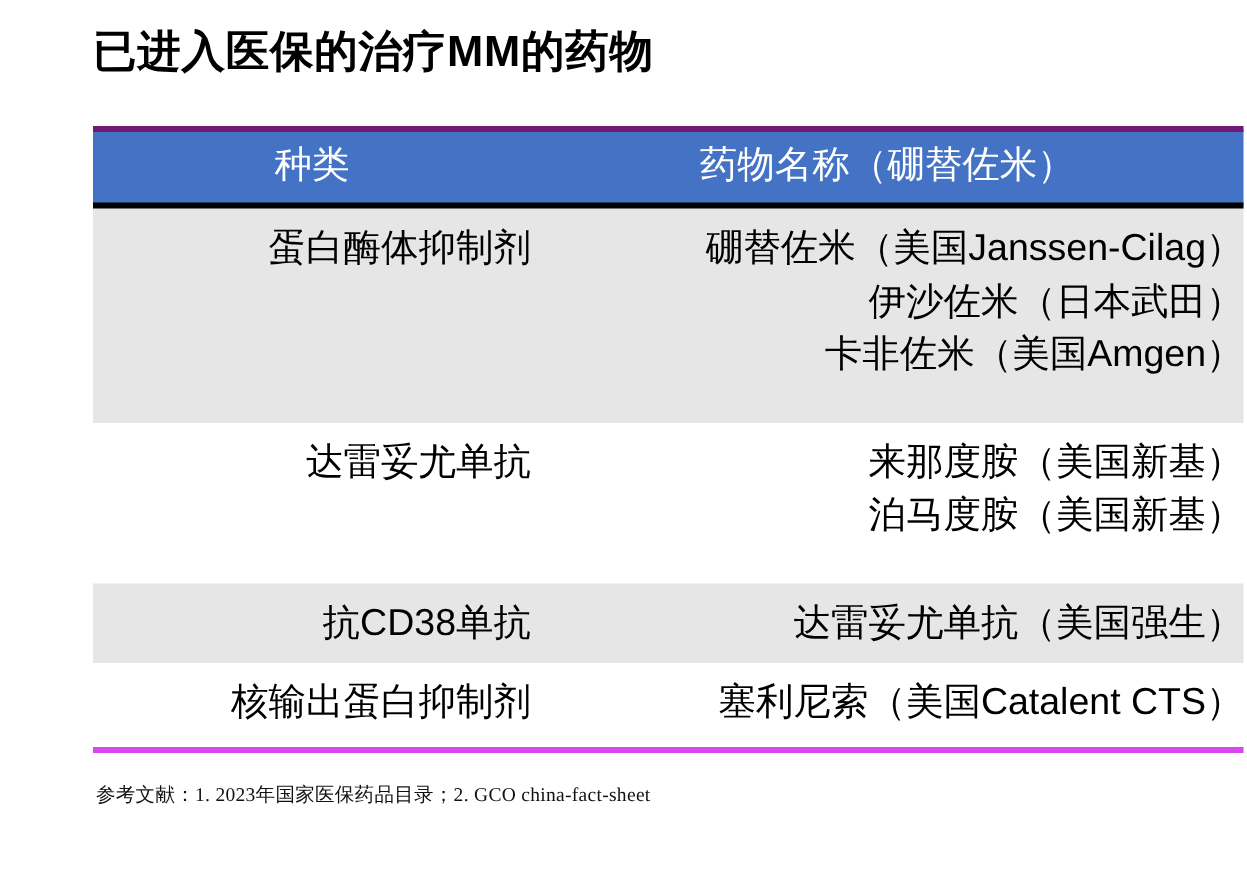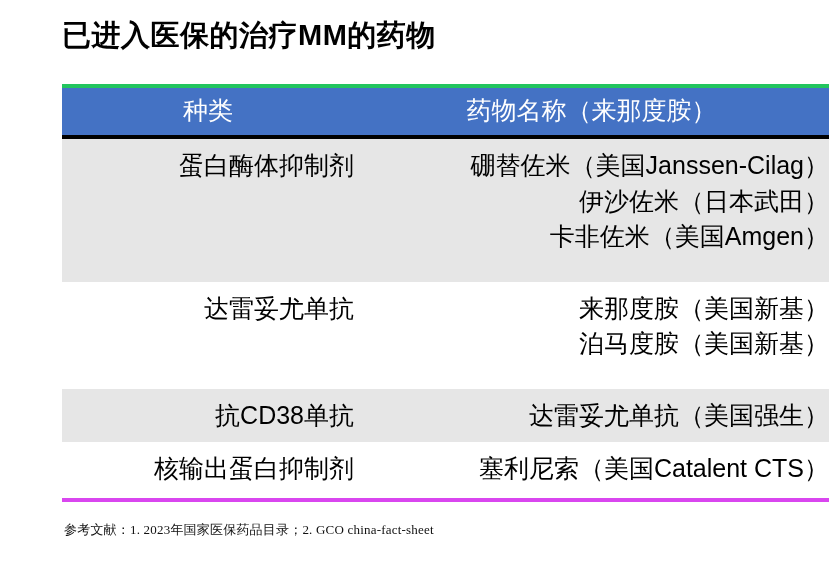--- a/index.html
+++ b/index.html
@@ -47,21 +47,21 @@
     table-layout: fixed;
   }
 
   .drug-table col.col-category { width: 292px; }
   .drug-table col.col-drug     { width: 475px; }
 
   .drug-table thead tr {
     background: #4472C4;
   }
   .drug-table thead th {
-    border-top: 4px solid #22c55e;
+    border-top: 4px solid #701a75;
     border-bottom: 4px solid #000000;
     color: #ffffff;
     font-size: 25px;
     font-weight: normal;
     text-align: center;
     padding: 7px 0 9px 0;
     line-height: 1.25;
     white-space: nowrap;
   }
 
@@ -118,21 +118,21 @@
   <div class="slide-title">已进入医保的治疗MM的药物</div>
 
   <table class="drug-table">
     <colgroup>
       <col class="col-category">
       <col class="col-drug">
     </colgroup>
     <thead>
       <tr>
         <th>种类</th>
-        <th>药物名称（来那度胺）</th>
+        <th>药物名称（硼替佐米）</th>
       </tr>
     </thead>
     <tbody>
 
       <tr class="row-shaded">
         <td class="cell-category">蛋白酶体抑制剂</td>
         <td class="cell-drug">
           <span class="drug-line">硼替佐米（美国Janssen-Cilag）</span>
           <span class="drug-line">伊沙佐米（日本武田）</span>
           <span class="drug-line">卡非佐米（美国Amgen）</span>

